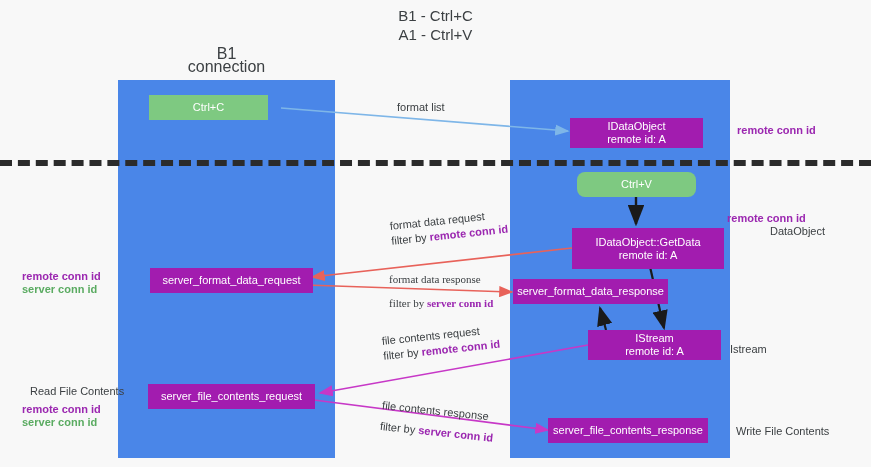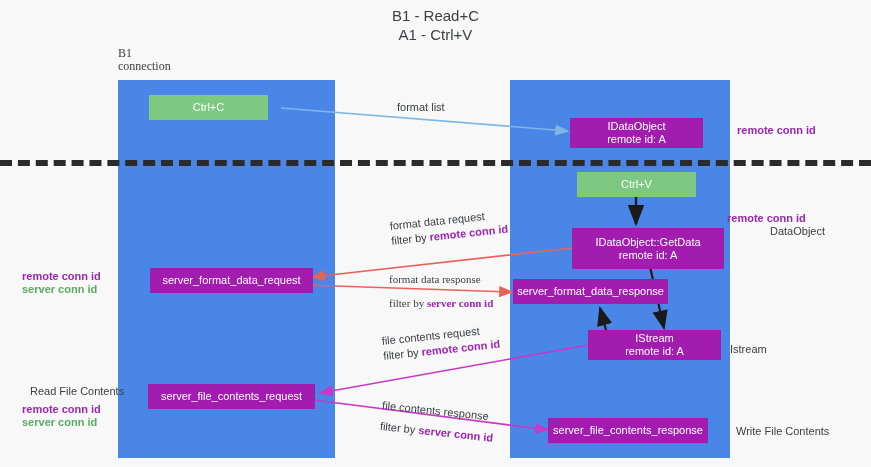--- a/index.html
+++ b/index.html
@@ -1,20 +1,20 @@
 <!DOCTYPE html>
 <html><head>
 <meta charset="utf-8">
 <style>
   html,body{margin:0;padding:0;}
   body{width:871px;height:467px;background:#f8f8f8;position:relative;
        font-family:"Liberation Sans",sans-serif;color:#3c4043;overflow:hidden;}
   .stage{position:absolute;inset:0;}
   .lane{position:absolute;background:#4a86e8;}
-  .lane-title{position:absolute;font-size:12px;line-height:13px;color:#3c4043;font-family:Liberation Serif, serif;}
+  .lane-title{position:absolute;text-align:center;font-size:16px;line-height:13px;color:#3c4043;}
   .title{position:absolute;left:0;right:0;top:6px;text-align:center;font-size:15px;line-height:19px;color:#3c4043;}
   .box{position:absolute;display:flex;align-items:center;justify-content:center;
        flex-direction:column;text-align:center;color:#fff;font-size:11px;line-height:13px;
        box-sizing:border-box;padding:2px 4px;}
   .box.green{background:#7ec981;}
   .box.orange{background:#a21caf;}
   .box .l2{font-size:11px;line-height:13px;}
   .dash{position:absolute;left:0;width:871px;height:0;border-top:6px dashed #2b2b2b;}
   .note{position:absolute;font-size:11px;line-height:14px;white-space:nowrap;}
   .note.dark{color:#3c4043;}
@@ -22,21 +22,21 @@
   .green-t{color:#5aab61;font-weight:bold;}
   .alab{position:absolute;font-size:11px;line-height:15px;white-space:nowrap;color:#3c4043;}
   svg.arrows{position:absolute;left:0;top:0;width:871px;height:467px;overflow:visible;}
 </style>
 </head>
 <body>
 
 <div class="stage">
 
   <div class="title">
-    <div>B1 - Read+C</div>
+    <div>B1 - Ctrl+C</div>
     <div>A1 - Ctrl+V</div>
   </div>
 
   <div class="lane" style="left:118px;top:80px;width:217px;height:378px;"></div>
   <div class="lane" style="left:510px;top:80px;width:220px;height:378px;"></div>
 
   <div class="lane-title" style="left:118px;top:47px;width:217px;">
     <div>B1</div>
     <div>connection</div>
   </div>
@@ -86,21 +86,21 @@
 
   <div class="box orange" style="left:148px;top:384px;width:167px;height:25px;">
     <span>server_file_contents_request</span>
   </div>
 
   <div class="box orange" style="left:570px;top:118px;width:133px;height:30px;">
     <span>IDataObject</span>
     <span class="l2">remote id: A</span>
   </div>
 
-  <div class="box green" style="left:577px;top:172px;width:119px;height:25px;">
+  <div class="box green" style="left:577px;top:172px;width:119px;height:25px;border-radius:8px;">
     <span>Ctrl+V</span>
   </div>
 
   <div class="box orange" style="left:572px;top:228px;width:152px;height:41px;text-align:right;">
     <span>IDataObject::GetData</span>
     <span class="l2">remote id: A</span>
   </div>
 
   <div class="box orange" style="left:513px;top:279px;width:155px;height:25px;">
     <span>server_format_data_response</span>

